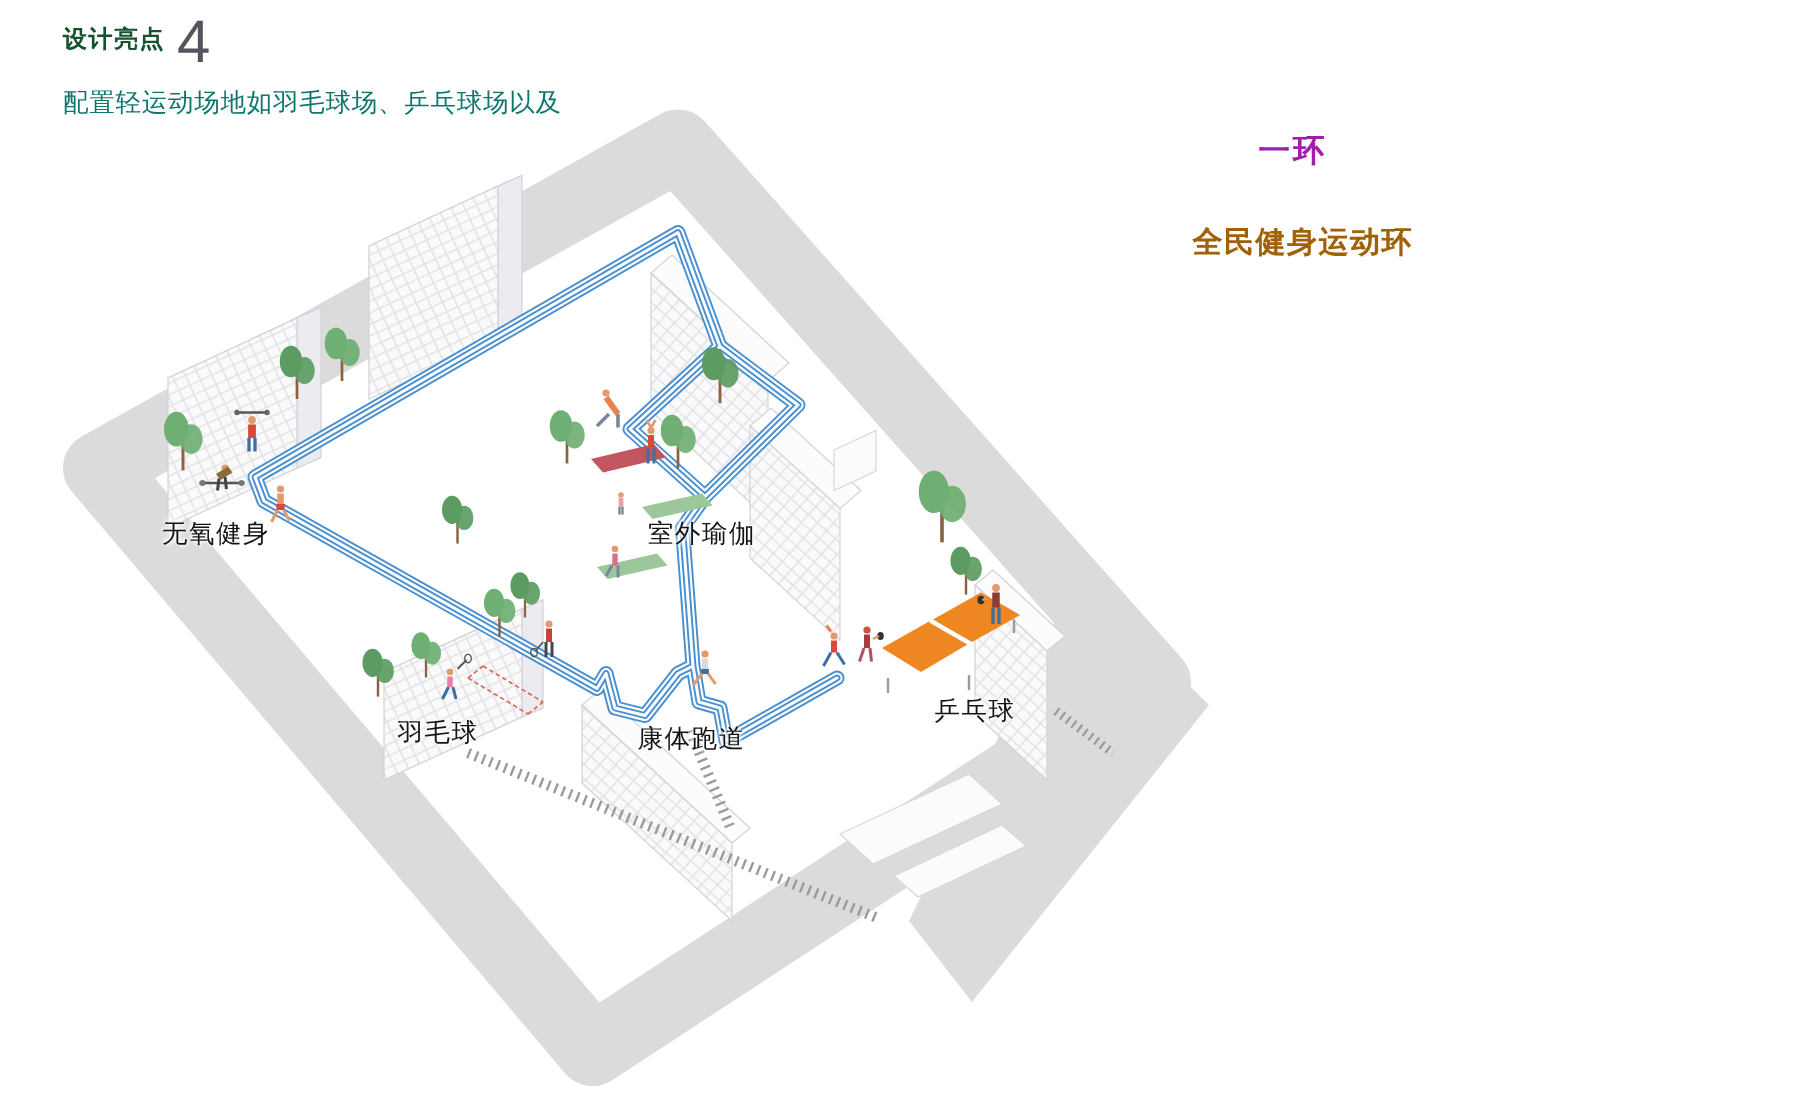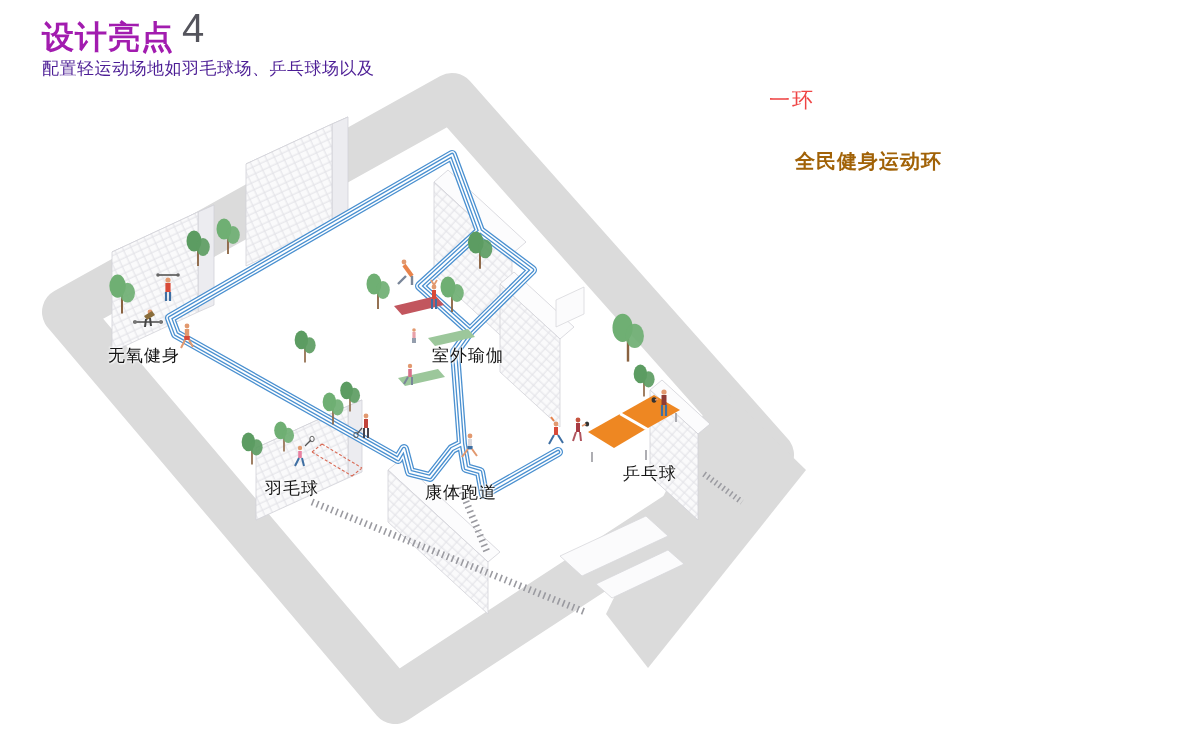--- a/index.html
+++ b/index.html
@@ -3,25 +3,25 @@
 <meta charset="utf-8">
 <style>
   html,body{margin:0;padding:0;}
   body{
     width:1195px;height:730px;position:relative;overflow:hidden;
     background:#ffffff;
     font-family:"Liberation Sans","DejaVu Sans",sans-serif;
   }
   .map-svg{position:absolute;left:0;top:0;width:1195px;height:730px;}
   .header{position:absolute;left:42px;top:8px;display:flex;align-items:flex-start;}
-  .hl-label{font-size:32px;font-weight:bold;color:#a21caf;letter-spacing:1px;padding-top:8px;}
+  .hl-label{font-size:16px;font-weight:bold;color:#14532d;letter-spacing:1px;padding-top:8px;}
   .hl-number{font-size:40px;font-weight:300;color:#54545c;margin-left:8px;line-height:1;}
   .hl-title{font-size:24px;font-weight:bold;color:#a8343b;letter-spacing:2px;margin-left:20px;padding-top:8px;}
-  .desc{position:absolute;left:42px;top:56px;font-size:17px;line-height:26px;color:#4c1d95;letter-spacing:0.5px;}
-  .ring-label{position:absolute;left:769px;top:86px;font-size:21px;font-weight:normal;color:#ef4444;letter-spacing:2px;}
+  .desc{position:absolute;left:42px;top:56px;font-size:17px;line-height:26px;color:#0f766e;letter-spacing:0.5px;}
+  .ring-label{position:absolute;left:839px;top:86px;font-size:21px;font-weight:bold;color:#a21caf;letter-spacing:2px;}
   .ring-title{position:absolute;left:795px;top:148px;font-size:20px;font-weight:bold;color:#a16207;letter-spacing:1px;}
   .map-label{
     position:absolute;font-size:17px;font-weight:normal;color:#141414;letter-spacing:1px;
     text-shadow:0 0 3px #fff,1px 1px 2px #fff,-1px -1px 2px #fff;
     white-space:nowrap;
   }
   #lbl-anaerobic{left:108px;top:344px;}
   #lbl-yoga{left:432px;top:344px;}
   #lbl-badminton{left:265px;top:477px;}
   #lbl-track{left:425px;top:481px;}

